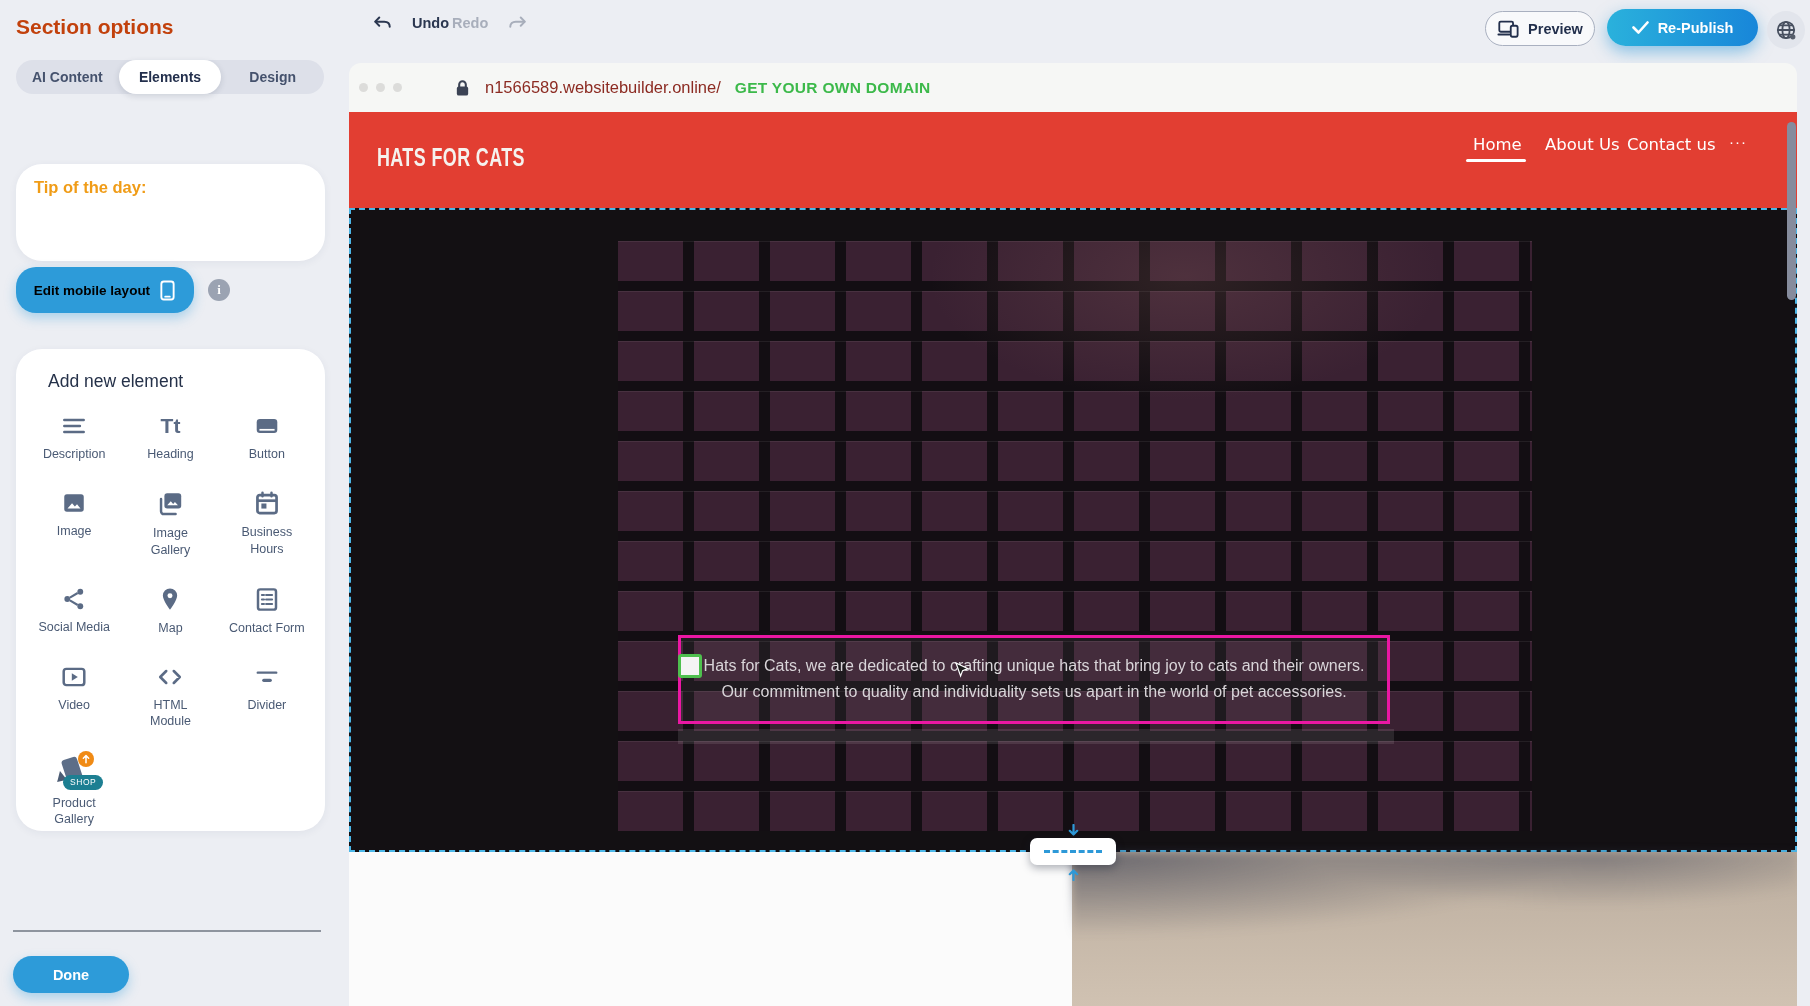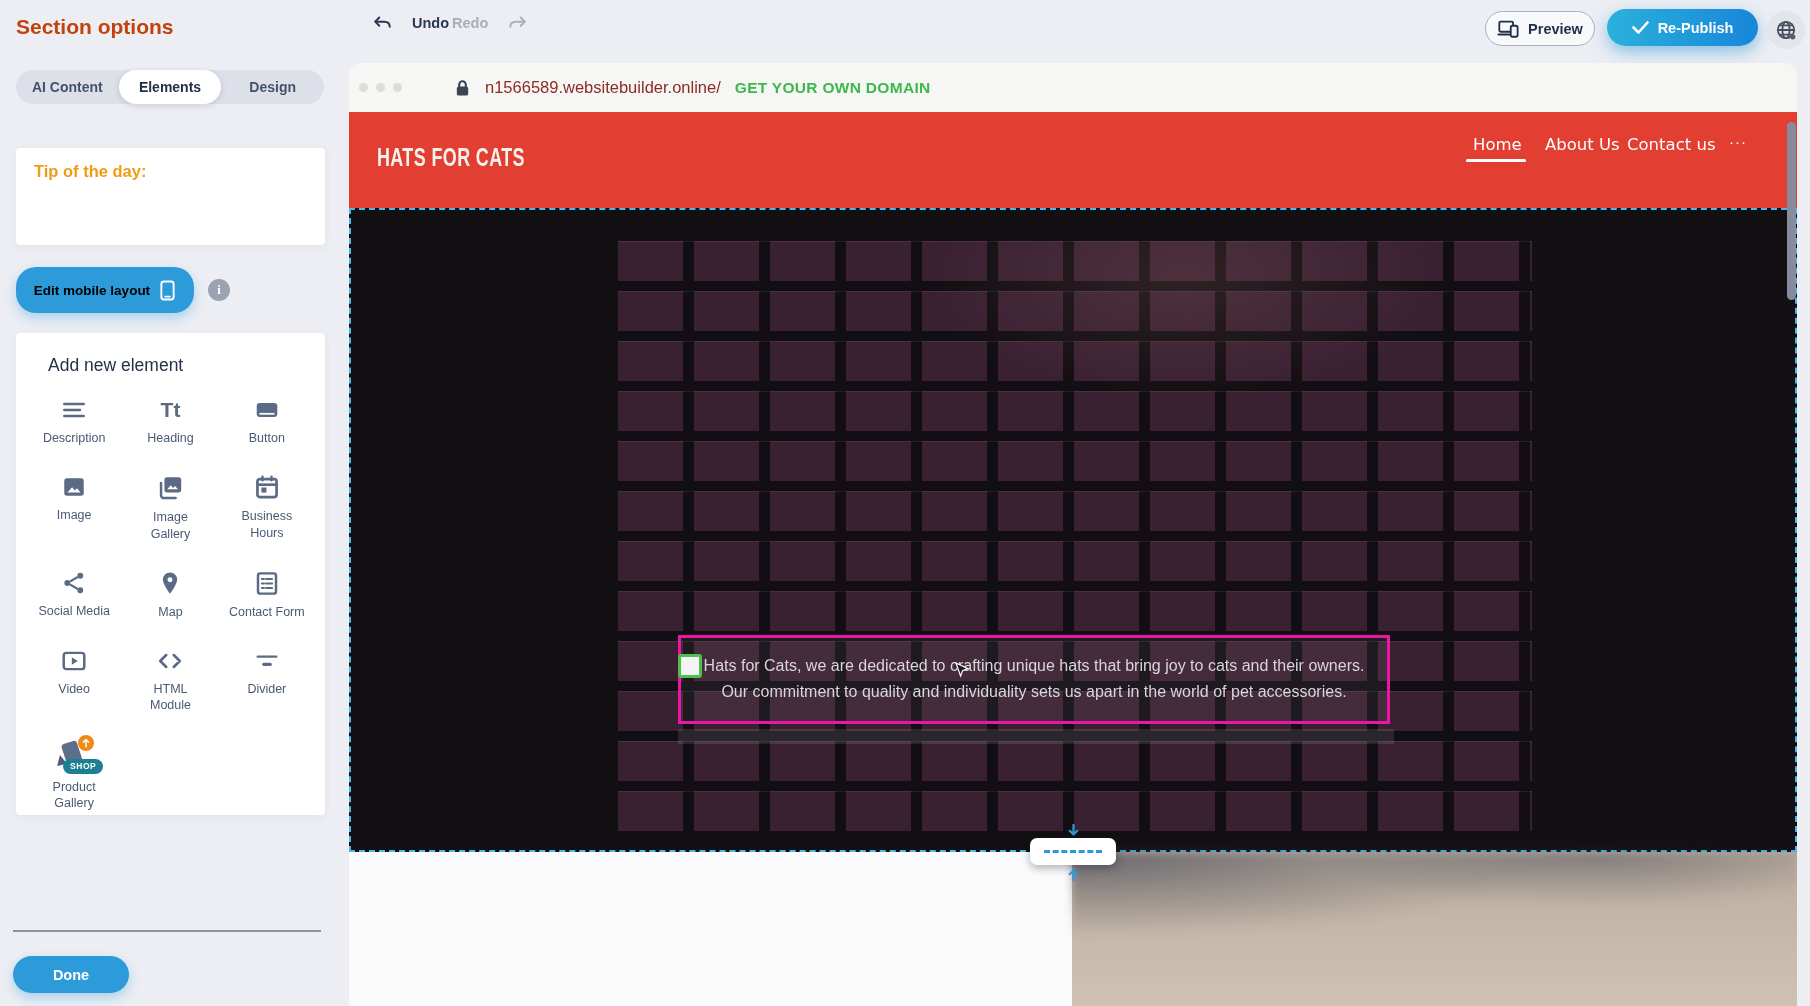--- a/index.html
+++ b/index.html
@@ -11,41 +11,41 @@
   .app-title { left:16px; top:15px; font-size:21px; font-weight:bold; color:#c2410c; }
   .histbtn { top:14px; display:flex; align-items:center; gap:20px; font-size:14.5px; font-weight:bold; cursor:pointer; }
   .histbtn.undo { left:372px; color:#2b3750; }
   .histbtn.redo { left:452px; color:#a8aebb; }
   .pill { border-radius:20px; display:flex; align-items:center; justify-content:center; gap:9px; cursor:pointer; }
   .preview-btn { left:1485px; top:11px; width:110px; height:35px; border:1.5px solid #a9b0c0; background:rgba(255,255,255,.65); font-size:14.5px; font-weight:bold; color:#222f4c; }
   .republish-btn { left:1607px; top:9px; width:151px; height:37px; background:linear-gradient(90deg,#2ab1dc,#1886d9); color:#fff; font-size:14.5px; font-weight:bold; box-shadow:0 6px 16px rgba(41,150,216,.5); }
   .globe-btn { left:1767px; top:11px; width:38px; height:38px; border-radius:50%; background:#e2e5ec; display:flex; align-items:center; justify-content:center; cursor:pointer; }
 
   
-  .tabs { left:16px; top:70px; width:308px; height:34px; background:#dde0e9; border-radius:17px; display:flex; align-items:flex-start; }
+  .tabs { left:16px; top:60px; width:308px; height:34px; background:#dde0e9; border-radius:17px; display:flex; align-items:flex-start; }
   .tab { flex:1; height:34px; border-radius:17px; display:flex; align-items:center; justify-content:center; font-size:14px; font-weight:bold; color:#45526d; cursor:pointer; }
   .tab.active { background:#fff; color:#232f4c; box-shadow:0 2px 6px rgba(30,40,70,.15); }
-  .card { background:#fff; border-radius:4px; box-shadow:0 2px 8px rgba(40,50,80,.06); }
+  .card { background:#fff; border-radius:26px; box-shadow:0 2px 8px rgba(40,50,80,.06);margin-top:16px; }
   .tip-card { left:16px; top:148px; width:309px; height:97px; padding:14px 18px; }
   .tip-title { font-size:16.5px; font-weight:bold; color:#f09c17; margin-bottom:8px; }
   .tip-body { font-size:13.5px; color:#5d87b8; line-height:1.4; }
   .mobile-btn { left:16px; top:267px; width:178px; height:46px; background:#2d9bd9; color:#000000; font-size:13.5px; font-weight:bold; box-shadow:0 5px 12px rgba(45,155,217,.35); }
   .info-btn { left:208px; top:279px; width:22px; height:22px; border-radius:50%; background:#9ba3b2; color:#fff; font-size:13px; font-weight:bold; font-family:"Liberation Serif",serif; display:flex; align-items:center; justify-content:center; cursor:pointer; }
   .add-card { left:16px; top:333px; width:309px; height:482px; }
   .add-heading { position:absolute; left:32px; top:22px; font-size:17.5px; color:#253149; }
   .el-grid { position:absolute; left:10px; top:60px; width:289px; display:grid; grid-template-columns:repeat(3,1fr); row-gap:24px; }
   .el-item { display:flex; flex-direction:column; align-items:center; gap:7px; cursor:pointer; padding-top:4px; }
   .el-item svg { display:block; }
   .el-label { font-size:12.5px; color:#4a5a74; text-align:center; max-width:76px; line-height:1.3; }
   .tt-glyph { font-size:21px; font-weight:800; color:#5b6b85; line-height:26px; }
   .pg-icon { position:relative; width:36px; height:30px; }
   .pg-phone { position:absolute; left:8px; top:0; width:16px; height:23px; background:#5d6e88; border-radius:3px; transform:rotate(-18deg); }
   .pg-tri { position:absolute; left:0; top:13px; width:0; height:0; border-left:5px solid transparent; border-right:5px solid transparent; border-bottom:10px solid #4c5c74; transform:rotate(-12deg); }
   .pg-badge { position:absolute; right:-2px; top:-7px; width:16px; height:16px; border-radius:50%; background:#f08a14; display:flex; align-items:center; justify-content:center; }
-  .pg-shop { position:absolute; left:7px; bottom:-2px; width:40px; height:15px; border-radius:8px; background:#1d7f92; color:#fff; font-size:8.5px; font-weight:bold; letter-spacing:.5px; display:flex; align-items:center; justify-content:center; }
+  .pg-shop { position:absolute; left:7px; bottom:-2px; width:40px; height:15px; border-radius:8px; background:#1d7f92; color:#fff; font-size:8.5px; font-weight:normal; letter-spacing:.5px; display:flex; align-items:center; justify-content:center; }
   .side-divider { left:13px; top:930px; width:308px; height:2px; background:#8e949e; }
   .done-btn { left:13px; top:956px; width:116px; height:37px; background:#2d9bd9; color:#fff; font-size:14.5px; font-weight:bold; box-shadow:0 5px 12px rgba(45,155,217,.35); }
 
   
   .browser-bar { left:349px; top:63px; width:1448px; height:49px; background:#f6f7f5; border-radius:12px 12px 0 0; display:flex; align-items:center; }
   .traffic { display:flex; gap:8px; margin-left:10px; }
   .traffic b { width:9px; height:9px; border-radius:50%; background:#dcdcda; }
   .lockwrap { margin-left:52px; display:flex; align-items:center; }
   .url-text { margin-left:14px; font-size:16.5px; font-weight:500; color:#8c2b22; }
   .domain-link { margin-left:14px; font-size:15.5px; font-weight:bold; color:#3cb94a; letter-spacing:.3px; cursor:pointer; }

